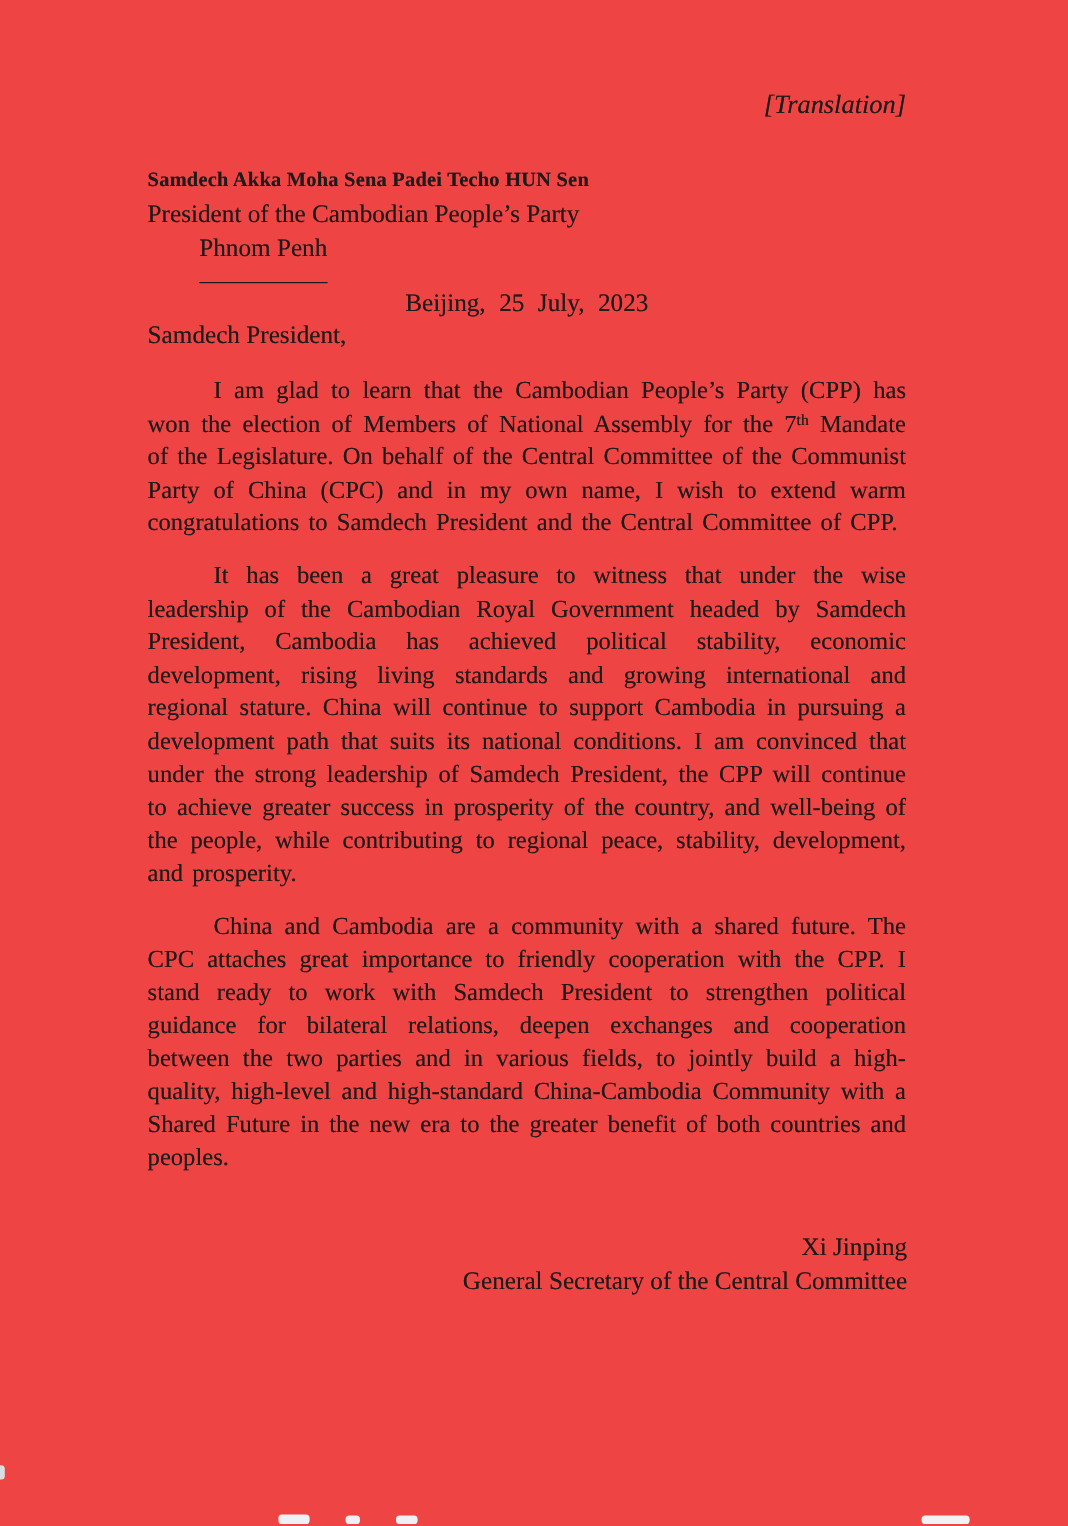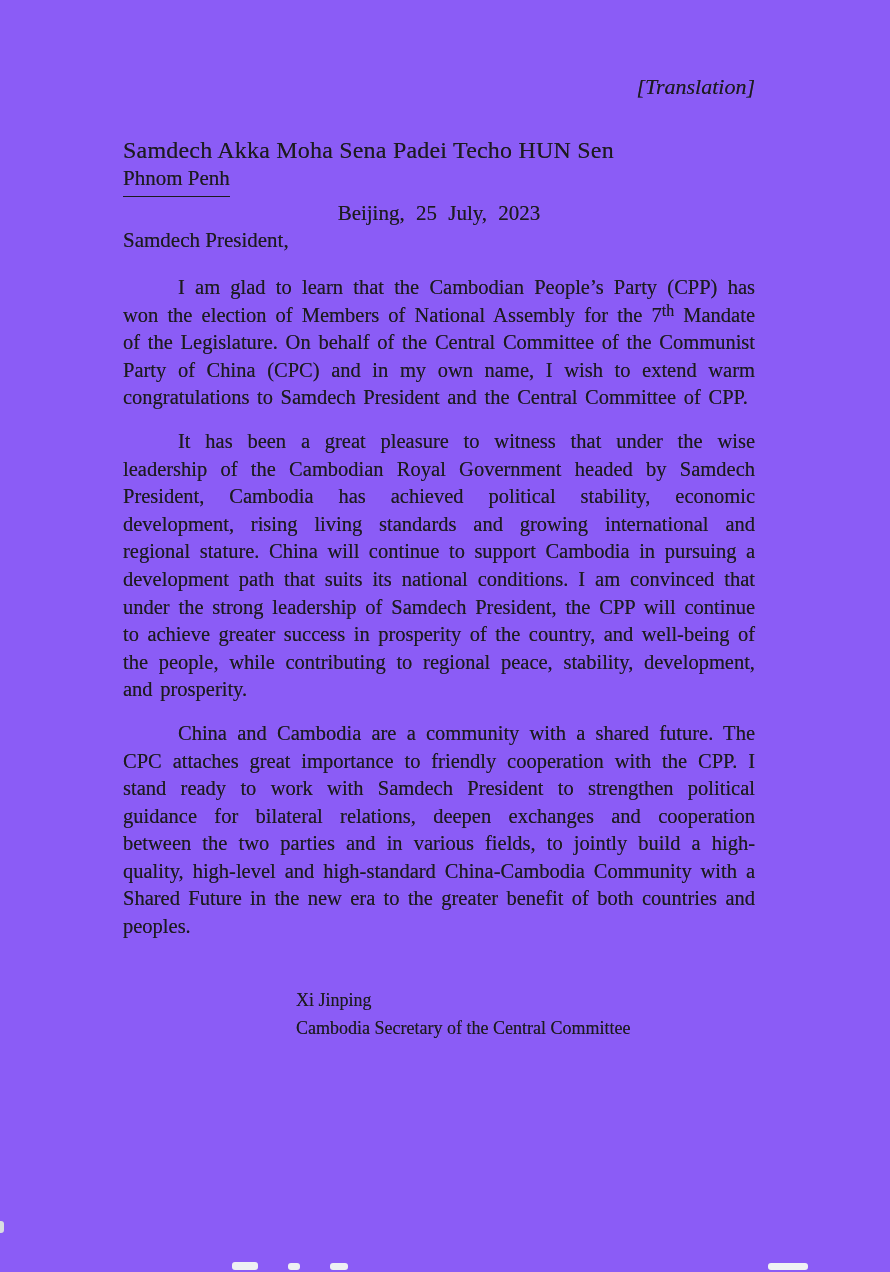--- a/index.html
+++ b/index.html
@@ -4,54 +4,55 @@
 <style>
   html, body {
     margin: 0;
     padding: 0;
     background: #ffffff;
   }
   .page {
     position: relative;
     width: 890px;
     height: 1272px;
-    background: #8b5cf6;
+    background: #ef4444;
     overflow: hidden;
     font-family: "Liberation Serif", "DejaVu Serif", serif;
     color: #1c1c1c;
     box-sizing: border-box;
     padding: 0 135px 0 123px;
     text-shadow: 0 0 0.4px rgba(0,0,0,.5);
   }
   .translation-tag {
     margin-top: 74px;
     text-align: right;
     font-style: italic;
     font-size: 22px;
     line-height: 26px;
   }
   .recipient-block { margin-top: 36px; }
   .recipient-name {
-    font-weight: normal;
-    font-size: 24px;
+    font-weight: bold;
+    font-size: 17px;
     line-height: 28px;
     letter-spacing: 0.2px;
   }
   .recipient-title {
     font-size: 21px;
     line-height: 28px;
   }
   .recipient-city {
     font-size: 21px;
     line-height: 28px;
   }
   .recipient-city span {
     display: inline-block;
     border-bottom: 1.6px solid #1c1c1c;
-    padding-bottom: 4px;
+    padding-bottom: 15px;
+    margin-left: 43px;
   }
   .dateline {
     margin-top: 2px;
     text-align: center;
     font-size: 21px;
     line-height: 28px;
     word-spacing: 6px;
   }
   .salutation {
     font-size: 21px;
@@ -61,30 +62,30 @@
     margin: 16px 0 0 0;
     font-size: 20.5px;
     line-height: 27.6px;
     text-align: justify;
     text-align-last: left;
     text-indent: 55px;
     word-spacing: 2.5px;
   }
   p.para.first { margin-top: 20px; }
   p.para sup {
-    font-size: 16px;
+    font-size: 13px;
     line-height: 0;
     vertical-align: 6px;
   }
   .signature-block {
     margin-top: 45px;
     margin-left: 173px;
     width: 460px;
-    text-align: left;
-    font-size: 18px;
+    text-align: right;
+    font-size: 21px;
     line-height: 28.5px;
   }
   
   .scan-artifact {
     position: absolute;
     background: #eef0f3;
     border-radius: 3px;
   }
   .artifact-a { left: 232px; top: 1262px; width: 26px; height: 8px; }
   .artifact-b { left: 288px; top: 1263px; width: 12px; height: 7px; }
@@ -94,38 +95,39 @@
 </style>
 </head>
 <body>
 
 <div class="page">
 
   <div class="translation-tag">[Translation]</div>
 
   <div class="recipient-block">
     <div class="recipient-name">Samdech Akka Moha Sena Padei Techo HUN Sen</div>
+    <div class="recipient-title">President of the Cambodian People’s Party</div>
     <div class="recipient-city">
       <span>Phnom Penh</span>
     </div>
   </div>
 
   <div class="dateline">Beijing, 25 July, 2023</div>
 
   <div class="salutation">Samdech President,</div>
 
   <p class="para first"><span>I am glad to learn that the Cambodian People’s Party (CPP) has won the election of Members of National Assembly for the 7</span><sup>th</sup><span> Mandate of the Legislature. On behalf of the Central Committee of the Communist Party of China (CPC) and in my own name, I wish to extend warm congratulations to Samdech President and the Central Committee of CPP.</span></p>
 
   <p class="para">It has been a great pleasure to witness that under the wise leadership of the Cambodian Royal Government headed by Samdech President, Cambodia has achieved political stability, economic development, rising living standards and growing international and regional stature. China will continue to support Cambodia in pursuing a development path that suits its national conditions. I am convinced that under the strong leadership of Samdech President, the CPP will continue to achieve greater success in prosperity of the country, and well-being of the people, while contributing to regional peace, stability, development, and prosperity.</p>
 
   <p class="para">China and Cambodia are a community with a shared future. The CPC attaches great importance to friendly cooperation with the CPP. I stand ready to work with Samdech President to strengthen political guidance for bilateral relations, deepen exchanges and cooperation between the two parties and in various fields, to jointly build a high-quality, high-level and high-standard China-Cambodia Community with a Shared Future in the new era to the greater benefit of both countries and peoples.</p>
 
   <div class="signature-block">
     <div>Xi Jinping</div>
-    <div>Cambodia Secretary of the Central Committee</div>
+    <div>General Secretary of the Central Committee</div>
   </div>
 
   <div class="scan-artifact artifact-a"></div>
   <div class="scan-artifact artifact-b"></div>
   <div class="scan-artifact artifact-c"></div>
   <div class="scan-artifact artifact-d"></div>
   <div class="scan-artifact artifact-edge"></div>
 
 </div>
 

